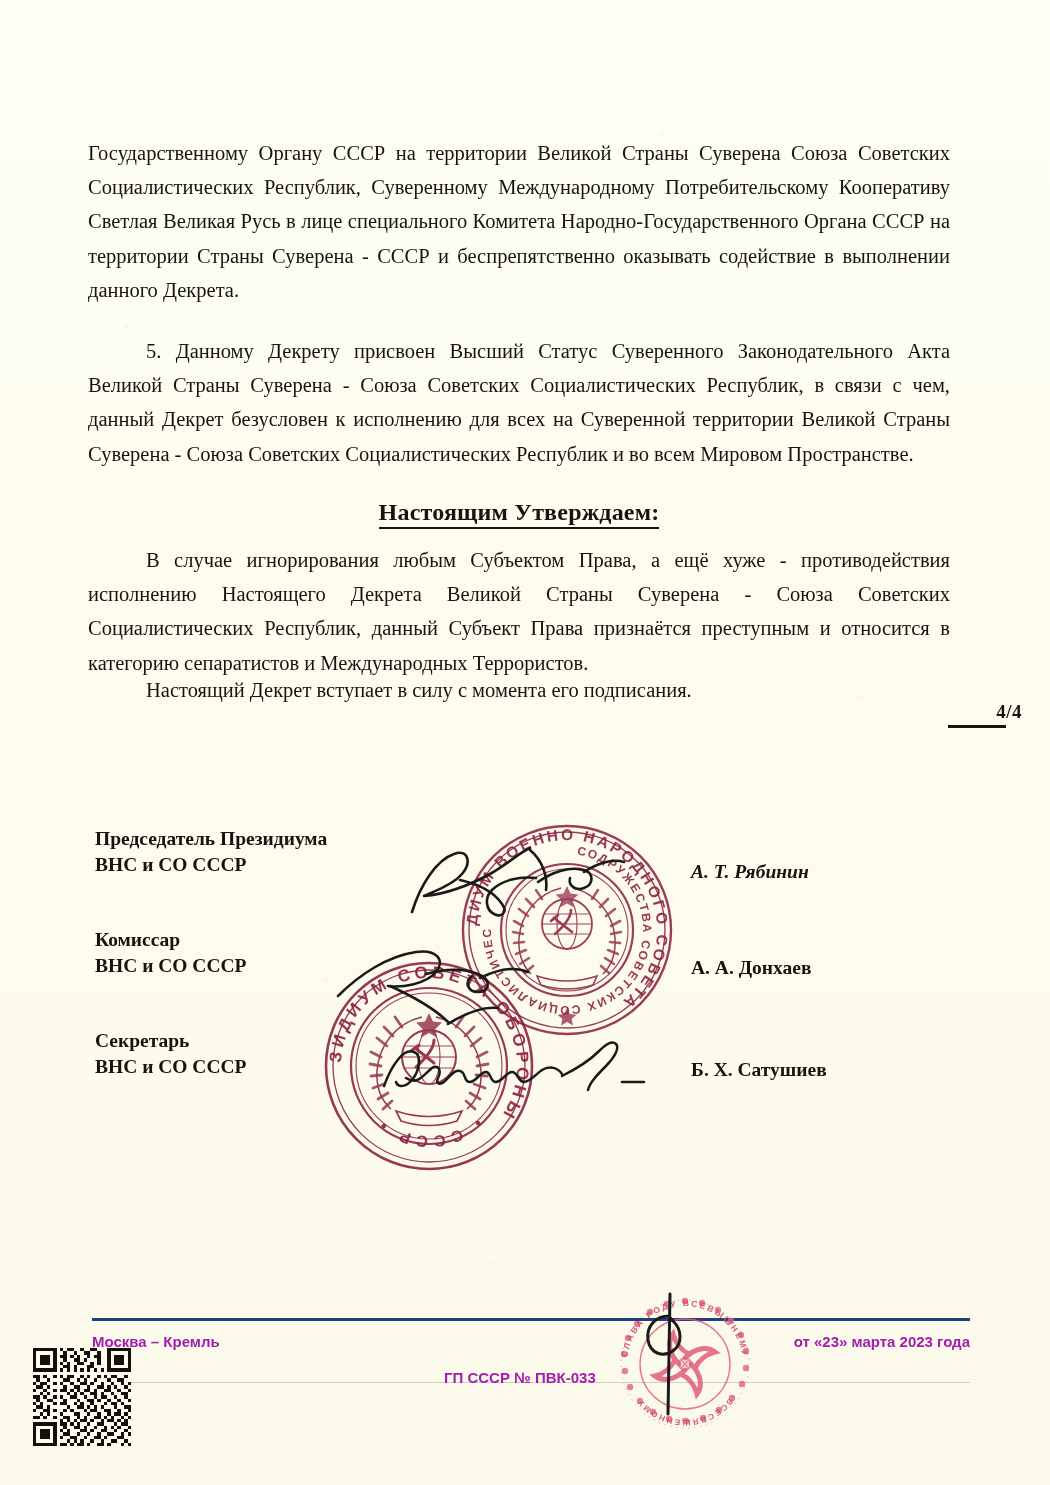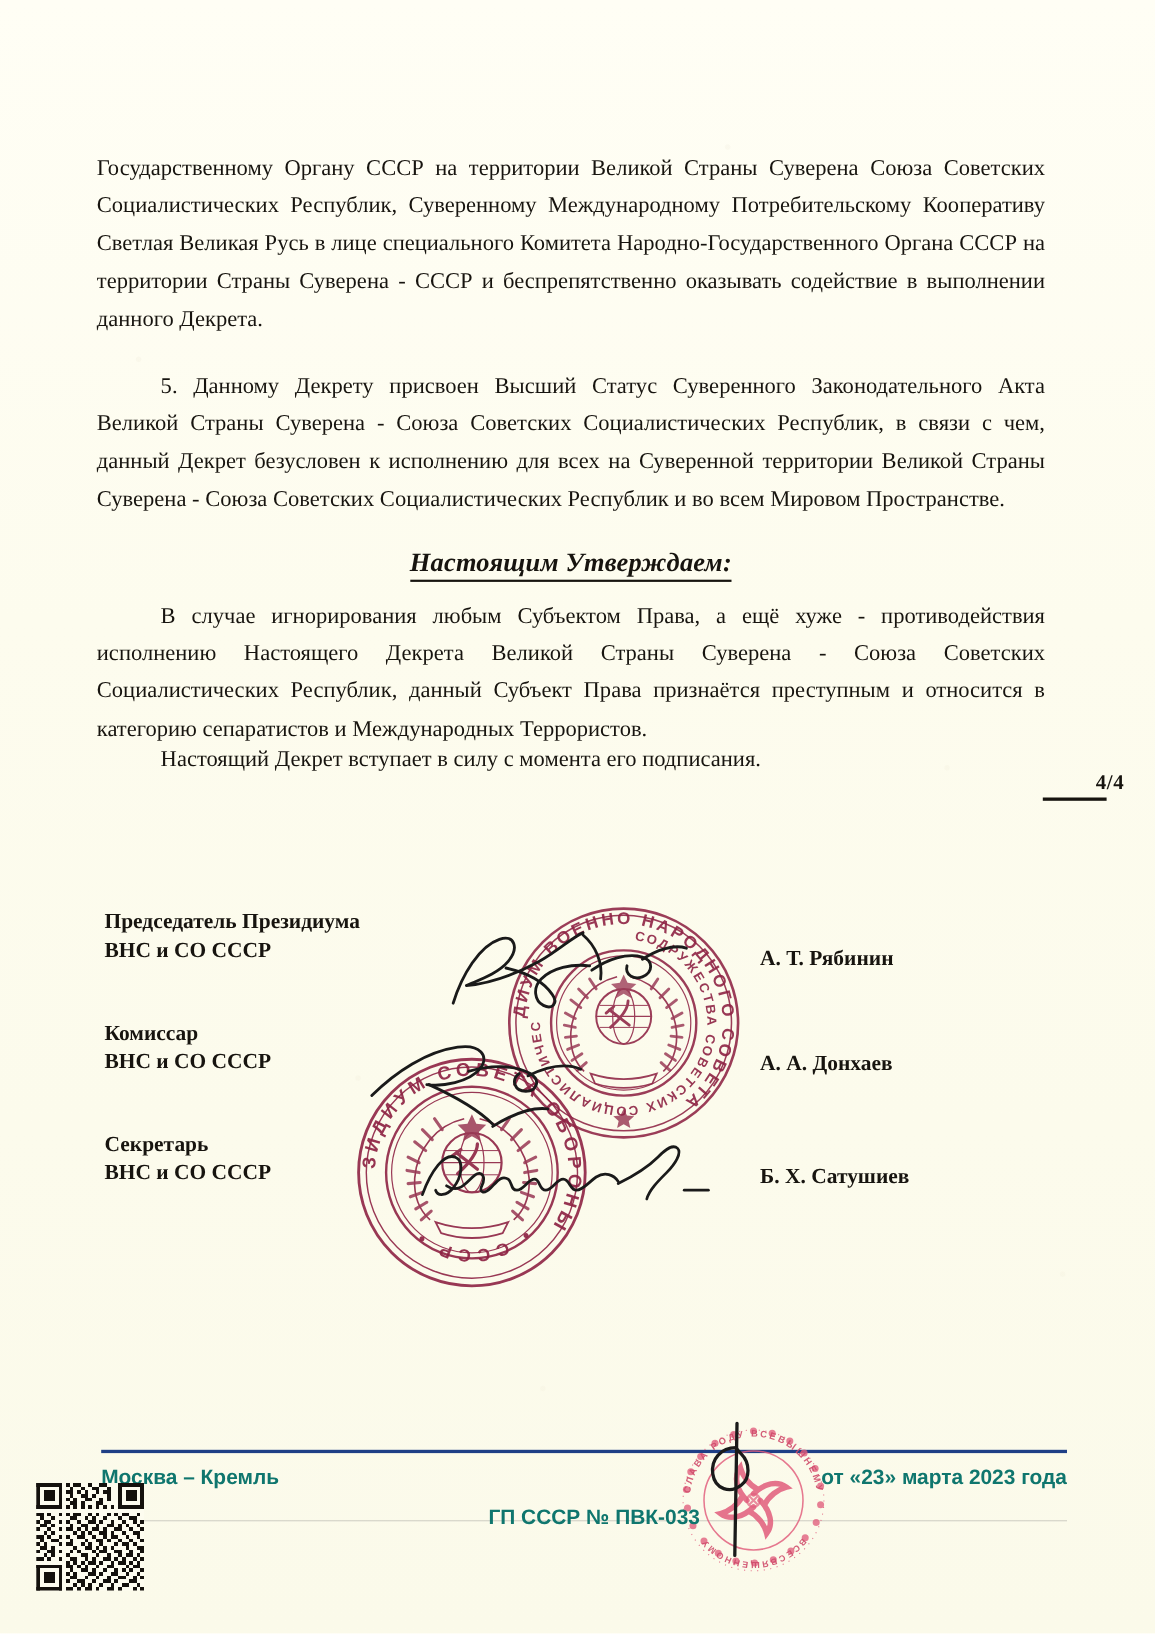--- a/index.html
+++ b/index.html
@@ -66,21 +66,20 @@
   .p3 { top: 543px; }
   .p4 { top: 673px; }
 
   
   .heading-wrap {
     position: absolute;
     left: 88px;
     width: 862px;
     top: 498px;
     text-align: center;
-    font-style: italic;
   }
   .heading {
     display: inline-block;
     font-size: 24px;
     font-weight: bold;
     letter-spacing: 0.2px;
     border-bottom: 2.4px solid #17140f;
     padding-bottom: 1px;
     line-height: 28px;
   }
@@ -129,21 +128,21 @@
     white-space: pre-line;
   }
   .sig-name {
     position: absolute;
     left: 596px;
     font-size: 19.5px;
     font-weight: bold;
     line-height: 25.5px;
     white-space: nowrap;
   }
-  .sig-row.r1 .sig-name { top: 33px; }
+  .sig-row.r1 .sig-name { top: 33px; font-style: italic; }
   .sig-row.r2 .sig-name { top: 28px; }
   .sig-row.r3 .sig-name { top: 29px; }
 
   
   .stamp {
     position: absolute;
     z-index: 3;
     pointer-events: none;
   }
   .stamp-top { left: 455px; top: 818px; }
@@ -180,22 +179,22 @@
     z-index: 2;
   }
   .footer {
     position: absolute;
     left: 92px;
     right: 80px;
     top: 1329px;
     height: 34px;
     z-index: 5;
     font-family: "Liberation Sans", "DejaVu Sans", sans-serif;
-    color: #0f766e;
-    font-size: 19px;
+    color: #a21caf;
+    font-size: 15px;
     font-weight: bold;
   }
   .footer .f-left   { position: absolute; left: 0;    top: 4px; }
   .footer .f-center { position: absolute; left: 352px; top: 4px; margin-top: 36px; }
   .footer .f-right  { position: absolute; right: 0;   top: 4px; }
 
   
   .qr {
     position: absolute;
     left: 33px;

